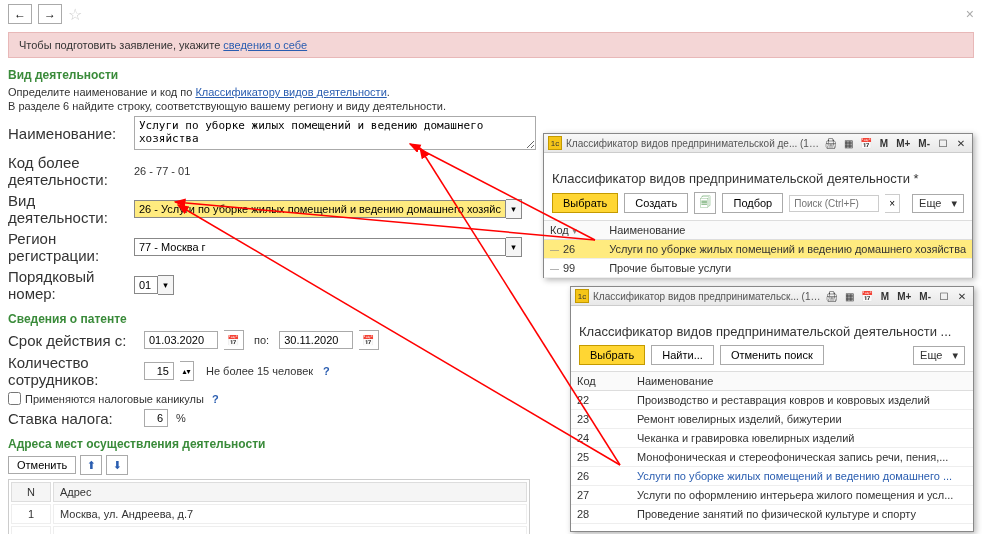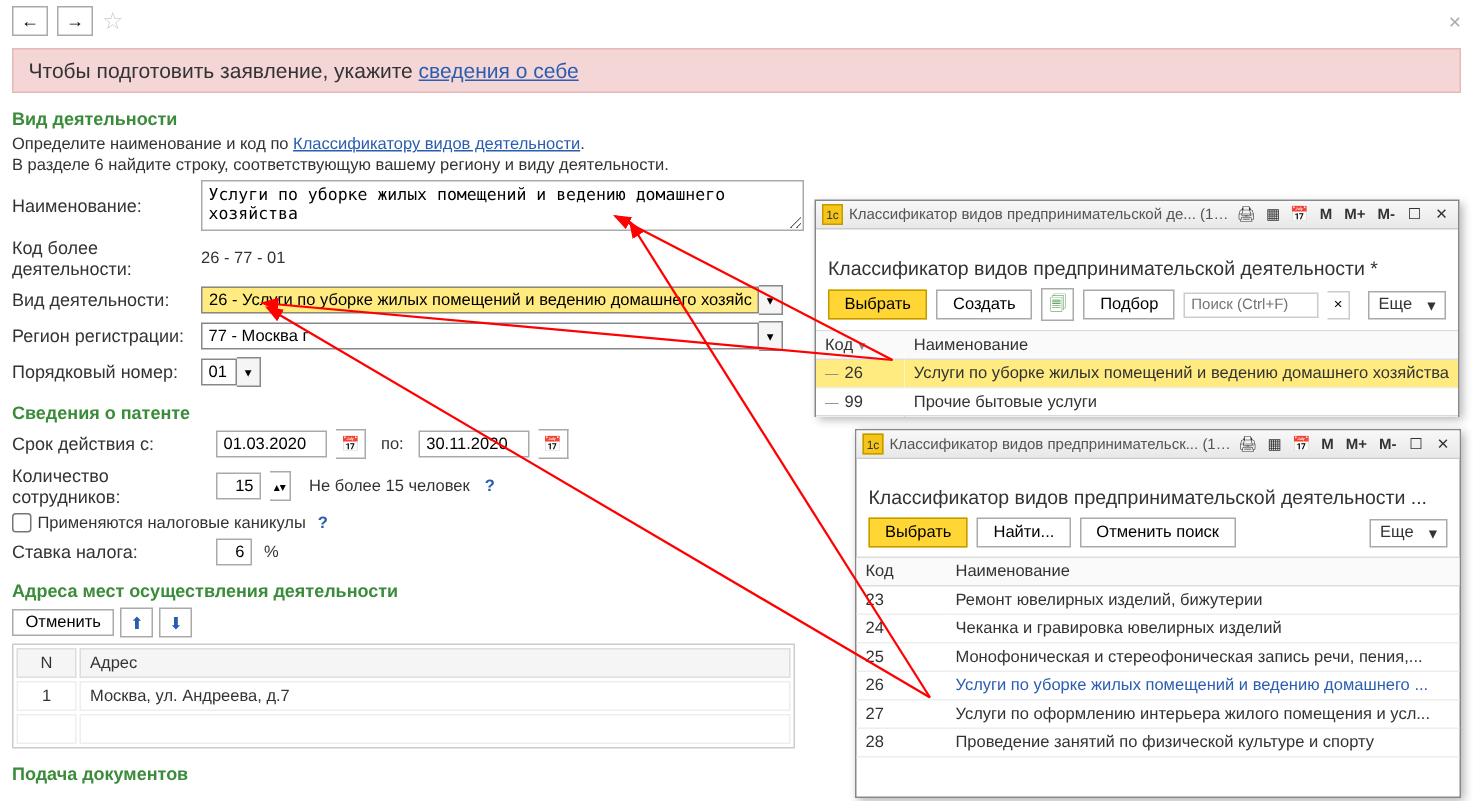--- a/index.html
+++ b/index.html
@@ -2,27 +2,27 @@
 <html><head>
 <meta charset="utf-8">
 <style>
 * { box-sizing: border-box; margin: 0; padding: 0; }
 body { font-family: Arial, sans-serif; font-size: 11px; color: #333; background: #fff; width: 982px; height: 534px; position: relative; overflow: hidden; }
 .top-bar { display: flex; align-items: center; padding: 4px 8px; gap: 6px; }
 .nav-btn { width: 24px; height: 20px; border: 1px solid #aaa; background: #fff; cursor: pointer; font-size: 12px; }
 .star-icon { color: #ccc; font-size: 16px; }
 .page-title { font-size: 15px; color: #333; margin-left: 4px; }
 .close-x { position: absolute; right: 8px; top: 6px; color: #aaa; font-size: 14px; cursor: pointer; }
-.warning-bar { background: #f4d6d6; border: 1px solid #e8b8b8; padding: 6px 10px; margin: 4px 8px; font-size: 14px; }
+.warning-bar { background: #f4d6d6; border: 1px solid #e8b8b8; padding: 6px 10px; margin: 4px 8px; font-size: 11px; }
 .warning-bar a { color: #2a5db0; text-decoration: underline; }
 .section-title { color: #3a8b3a; font-size: 12px; font-weight: bold; margin: 10px 8px 4px; }
 .subtext { margin: 0 8px 2px; font-size: 11px; }
 .subtext a { color: #2a5db0; text-decoration: underline; }
 .form-row { display: flex; align-items: center; margin: 4px 8px; gap: 6px; }
-.form-label { width: 120px; font-size: 12px; }
+.form-label { width: 120px; font-size: 15px; }
 .text-input { border: 1px solid #aaa; padding: 2px 4px; font-size: 11px; }
 .dropdown-row { display: flex; align-items: center; }
 .dropdown-input { border: 1px solid #888; padding: 2px 4px; font-size: 11px; }
 .dropdown-input.selected { background: #ffeb7f; }
 .dd-btn { border: 1px solid #888; border-left: none; background: #f5f5f5; width: 16px; height: 20px; font-size: 9px; cursor: pointer; }
 .date-input { border: 1px solid #aaa; padding: 2px 4px; width: 74px; font-size:11px; }
 .cal-btn { border: 1px solid #aaa; border-left: none; background: #fff; width: 20px; height: 20px; font-size: 10px; cursor: pointer; }
 .spin-input { border: 1px solid #aaa; padding: 2px 4px; width: 30px; text-align: right; font-size:11px; }
 .spin-btn { border: 1px solid #aaa; border-left:none; background: #fff; width: 14px; height: 20px; font-size: 8px; cursor:pointer; }
 .checkbox-row { display: flex; align-items: center; margin: 4px 8px; gap: 4px; }
@@ -237,20 +237,24 @@
         <span>▾</span>
       </div>
   </div>
   <table class="grid">
     <tbody>
         <tr>
           <th class="code-col">Код</th>
           <th>Наименование</th>
         </tr>
     <tr>
+          <td>22</td>
+          <td class="name-cell">Производство и реставрация ковров и ковровых изделий</td>
+        </tr>
+    <tr>
           <td>23</td>
           <td class="name-cell">Ремонт ювелирных изделий, бижутерии</td>
         </tr>
     <tr>
           <td>24</td>
           <td class="name-cell">Чеканка и гравировка ювелирных изделий</td>
         </tr>
     <tr>
           <td>25</td>
           <td class="name-cell">Монофоническая и стереофоническая запись речи, пения,...</td>

